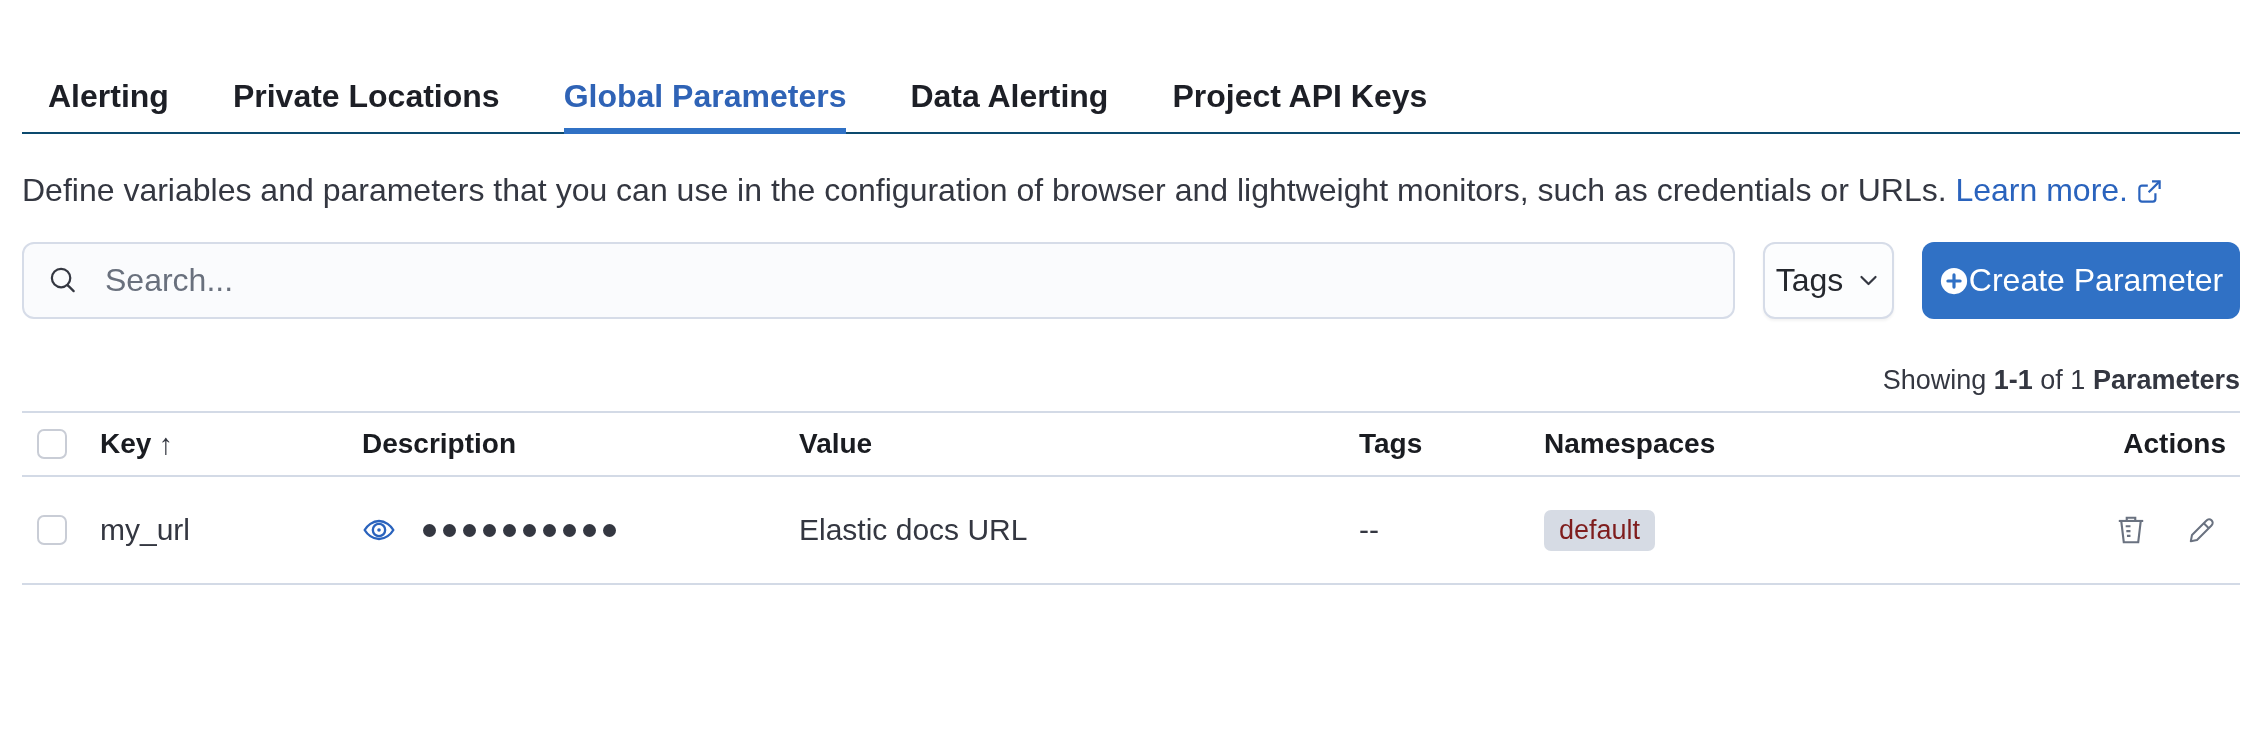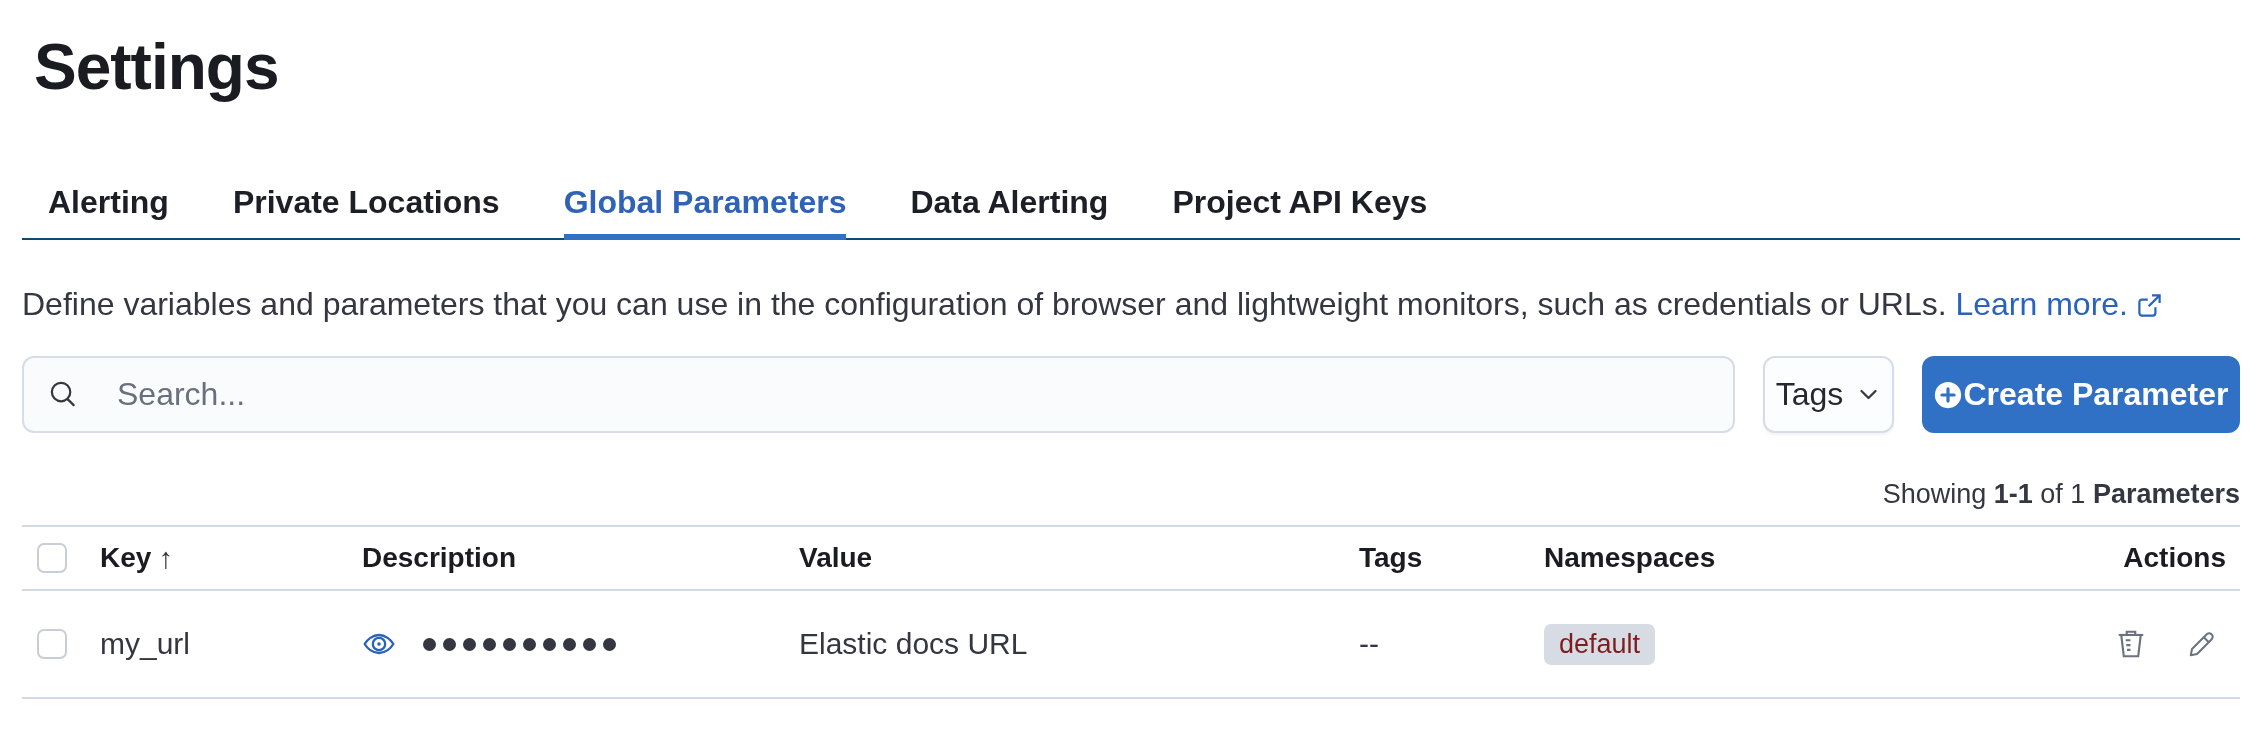--- a/index.html
+++ b/index.html
@@ -11,38 +11,38 @@
            color:#1a1c21; letter-spacing:-1px; }
 
   .tabs { margin-top:76px; padding-left:26px; display:flex; gap:64px;
           border-bottom:2px solid #0c4a6e; }
   .tab { padding-bottom:16px; font-size:32px; line-height:40px; font-weight:700;
          color:#1d1f26; position:relative; cursor:pointer; white-space:nowrap; }
   .tab.active { color:#2f63b6; }
   .tab.active::after { content:""; position:absolute; left:0; right:0; bottom:-2px;
          height:6px; background:#3071c5; }
 
-  .description { margin-top:40px; font-size:32px; line-height:49px; color:#343741;
+  .description { margin-top:32px; font-size:32px; line-height:49px; color:#343741;
                  max-width:2220px; }
   .link { color:#2a63bd; text-decoration:none; font-weight:500; cursor:pointer; }
   .ext-icon { vertical-align:-4px; margin-left:8px; }
 
   .toolbar { margin-top:27px; display:flex; gap:28px; height:77px; }
-  .search-box { flex:1; display:flex; align-items:center; gap:38px; padding:3px 24px;
+  .search-box { flex:1; display:flex; align-items:center; gap:26px; padding:3px 24px;
                 background:#fafbfd; border:2px solid #d6dce8; border-radius:12px; }
   .search-box input { flex:1; border:none; background:transparent; outline:none;
                 font-size:32px; color:#343741; font-family:inherit; }
   .search-box input::placeholder { color:#69707d; }
   .tags-btn { width:131px; display:flex; align-items:center; justify-content:center; gap:13px;
               background:#fcfdfe; border:2px solid #d6dce8; border-radius:12px;
               font-size:32px; font-weight:500; color:#25282e; cursor:pointer;
               font-family:inherit; box-shadow:0 2px 3px rgba(0,0,0,.05); }
   .create-btn { width:318px; display:flex; align-items:center; justify-content:center; gap:0;
               background:#3071c5; border:none; border-radius:12px; color:#fff;
-              font-size:32px; font-weight:700; cursor:pointer; font-family:inherit; }
+              font-size:32px; font-weight:400; cursor:pointer; font-family:inherit; }
 
   .summary { margin-top:47px; font-size:27px; line-height:28px; color:#343741;text-align:right; }
   .summary b { font-weight:700; }
 
   .table { margin-top:17px; }
   .trow { display:grid; grid-template-columns:78px 262px 437px 560px 185px 357px 1fr;
           align-items:center; }
   .header-row { height:66px; border-top:2px solid #d3dae6; border-bottom:2px solid #d3dae6;
           font-size:28px; font-weight:700; color:#1a1c21; }
   .data-row { height:108px; border-bottom:2px solid #d3dae6; font-size:30px; color:#343741; }
@@ -60,21 +60,20 @@
   .head-actions { text-align:right; padding-right:14px; }
   .actions-cell { display:flex; justify-content:flex-end; align-items:center; gap:38px;
            padding-right:22px; }
   .icon-btn { background:none; border:none; cursor:pointer; display:flex; padding:0; }
 </style>
 </head>
 <body>
 
 <div class="page">
 
-  <h1 class="title">Settings</h1>
 
   <nav class="tabs">
     <div class="tab">Alerting</div>
     <div class="tab">Private Locations</div>
     <div class="tab active">Global Parameters</div>
     <div class="tab">Data Alerting</div>
     <div class="tab">Project API Keys</div>
   </nav>
 
   <p class="description"><span>Define variables and parameters that you can use in the configuration of browser and lightweight monitors, such as credentials or URLs.</span>

